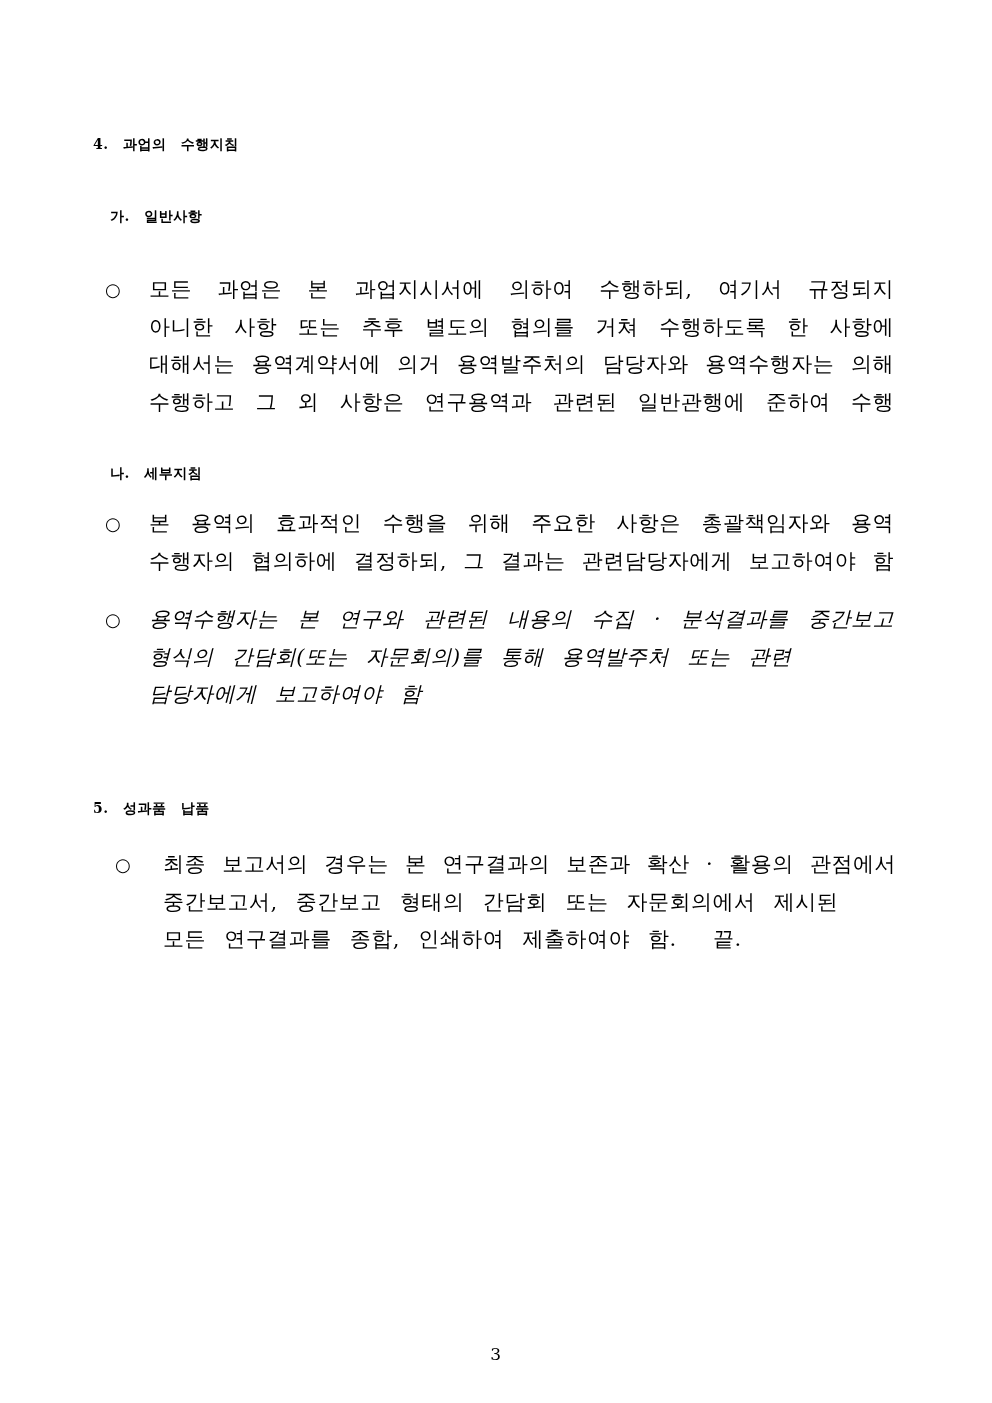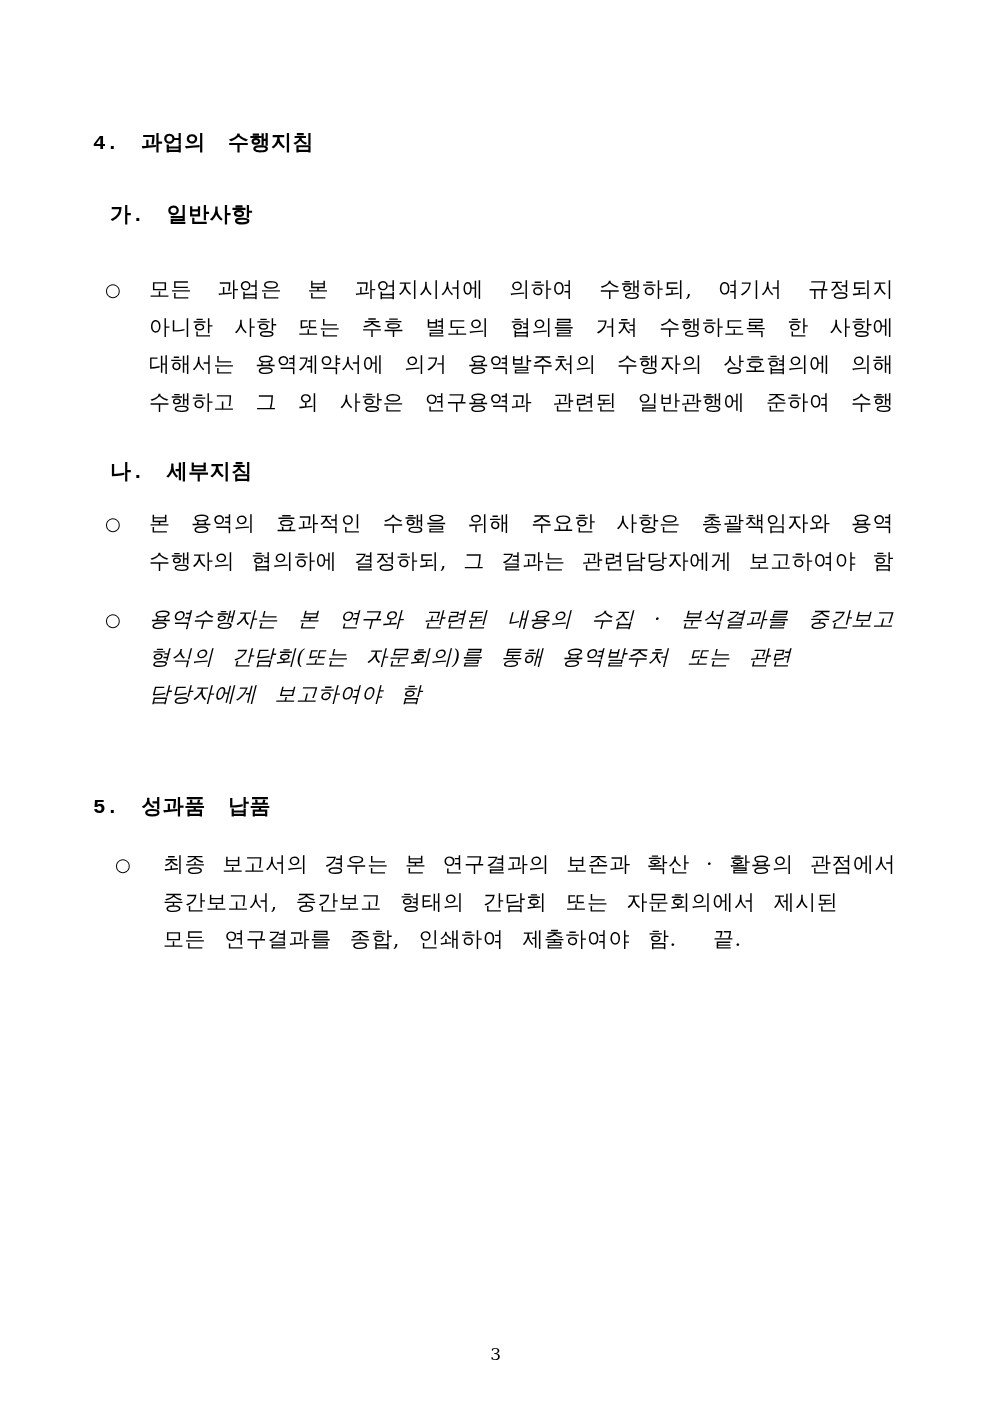--- a/index.html
+++ b/index.html
@@ -11,27 +11,26 @@
     position: relative;
     width: 992px;
     height: 1403px;
     background: #ffffff;
     color: #000000;
     font-family: "DejaVu Serif", "Liberation Serif", serif;
     overflow: hidden;
   }
   .heading {
     position: absolute;
-    font-size: 21px;
+    font-size: 14px;
     font-weight: bold;
     letter-spacing: 0.5px;
     word-spacing: 9px;
     line-height: 28px;
     white-space: pre;
-    font-family: Liberation Mono, monospace;
   }
   .bullet {
     position: absolute;
     font-size: 21px;
   }
   .marker {
     position: absolute;
     left: 0;
     top: 0;
     font-size: 18px;
@@ -71,21 +70,21 @@
 
   <div class="heading" style="left:93px; top:130px;">4. 과업의 수행지침</div>
 
   <div class="heading" style="left:110px; top:202px;">가. 일반사항</div>
 
   <div class="bullet" style="left:105px; top:271px; width:775px;">
     <span class="marker">○</span>
     <div class="blines" style="width:745px;">
       <div class="line flush">모든 과업은 본 과업지시서에 의하여 수행하되, 여기서 규정되지</div>
       <div class="line flush">아니한 사항 또는 추후 별도의 협의를 거쳐 수행하도록 한 사항에</div>
-      <div class="line flush">대해서는 용역계약서에 의거 용역발주처의 수행자의 상호협의에 의해</div>
+      <div class="line flush">대해서는 용역계약서에 의거 용역발주처의 담당자와 용역수행자는 의해</div>
       <div class="line flush">수행하고 그 외 사항은 연구용역과 관련된 일반관행에 준하여 수행</div>
     </div>
   </div>
 
   <div class="heading" style="left:110px; top:459px;">나. 세부지침</div>
 
   <div class="bullet" style="left:105px; top:505px; width:775px;">
     <span class="marker">○</span>
     <div class="blines" style="width:745px;">
       <div class="line flush">본 용역의 효과적인 수행을 위해 주요한 사항은 총괄책임자와 용역</div>

